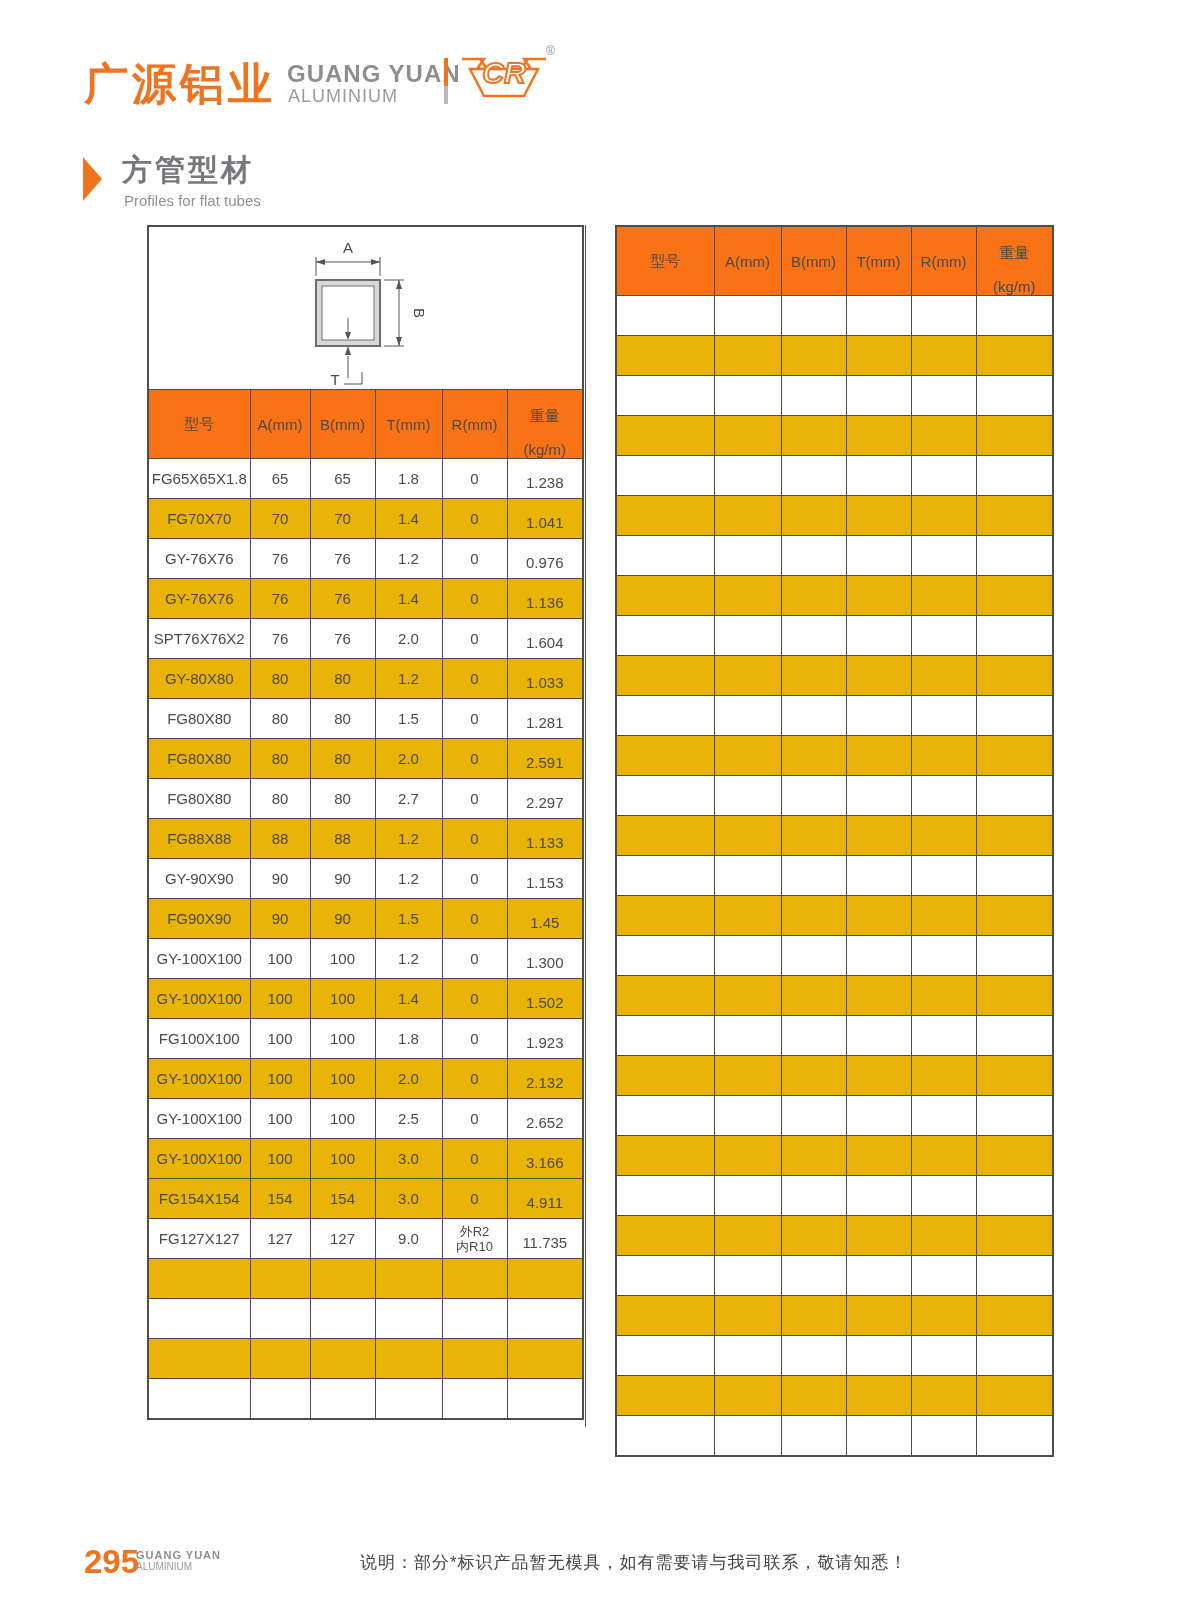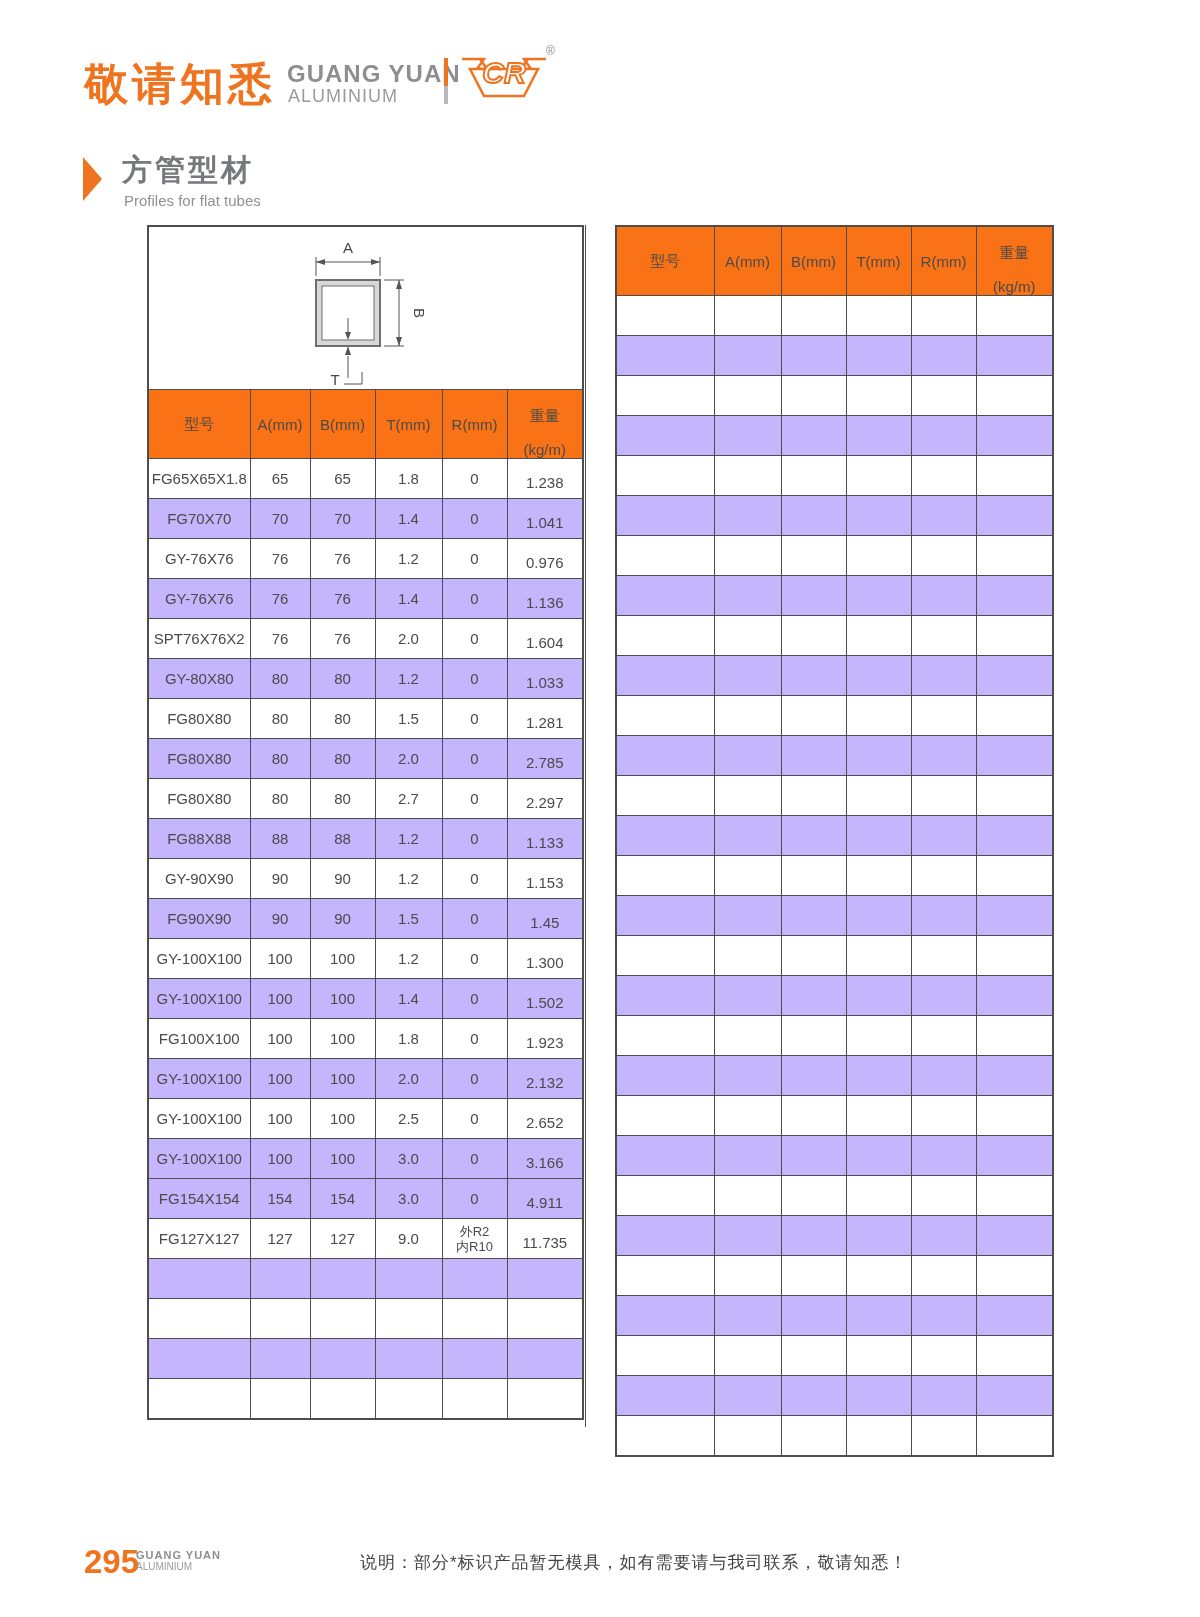--- a/index.html
+++ b/index.html
@@ -25,41 +25,41 @@
 
   
   table.spec{border-collapse:collapse;table-layout:fixed;border:2px solid #4d4d4d;}
   table.spec td,table.spec th{border:1.5px solid #4d4d4d;text-align:center;vertical-align:middle;
       font-size:15px;font-weight:normal;color:#4a4a4a;padding:0;overflow:hidden;white-space:nowrap;}
   .lt{left:147px;top:225px;width:435px;}
   .rt{left:615px;top:225px;width:437px;}
   tr.hrow{height:40px;background:#f97316;}
   .rt tr.hrow{height:42px;}
   tr.drow{height:40px;padding-left:16px;}
-  tr.alt{background:#c4b5fd;}
+  tr.alt{background:#eab308;}
   td.diagram-cell{height:162px;background:#ffffff;}
   td.wt span{position:relative;top:4px;}
   .wh div{line-height:17px;margin-top:17px;}
   .two-line div{line-height:15px;font-size:13px;}
   .tables-divider{left:585px;top:225px;width:0;height:1202px;border-left:1.5px solid #4d4d4d;}
 
   
   .page-num{left:84px;top:1543px;font-size:33px;font-weight:bold;color:#ee7420;}
   .foot-brand{left:136px;top:1549px;font-size:11px;font-weight:bold;color:#8e8e92;letter-spacing:1px;}
   .foot-brand-sub{left:136px;top:1561px;font-size:10px;color:#9b9b9e;}
   .foot-note{left:360px;top:1551px;font-size:17px;color:#434343;letter-spacing:1px;}
 
   svg text{font-family:"Liberation Sans","DejaVu Sans",sans-serif;}
 </style>
 </head>
 <body>
 
 <div class="page">
 
-  <div class="abs logo-cn">敬请知悉</div>
+  <div class="abs logo-cn">广源铝业</div>
   <div class="abs logo-en">GUANG YUAN</div>
   <div class="abs logo-sub">ALUMINIUM</div>
   <div class="abs logo-divider">
     <span class="d-top"></span>
     <span class="d-bot"></span>
   </div>
   <svg class="abs cr-logo" width="88" height="50" viewBox="0 0 88 50">
     <path d="M2,7 L24,7 L17,17 L27,17 L20,7" fill="none" stroke="#ee7420" stroke-width="2.5" stroke-linejoin="miter"></path>
     <path d="M86,7 L64,7 L71,17 L61,17 L68,7" fill="none" stroke="#ee7420" stroke-width="2.5" stroke-linejoin="miter"></path>
     <path d="M10,17 L78,17 L64,44 L24,44 Z" fill="#ffffff" stroke="#ee7420" stroke-width="2.5" stroke-linejoin="miter"></path>
@@ -179,21 +179,21 @@
           <td>1.5</td>
           <td>0</td>
           <td class="wt"><span>1.281</span></td>
         </tr>
         <tr class="drow alt">
           <td>FG80X80</td>
           <td>80</td>
           <td>80</td>
           <td>2.0</td>
           <td>0</td>
-          <td class="wt"><span>2.785</span></td>
+          <td class="wt"><span>2.591</span></td>
         </tr>
         <tr class="drow">
           <td>FG80X80</td>
           <td>80</td>
           <td>80</td>
           <td>2.7</td>
           <td>0</td>
           <td class="wt"><span>2.297</span></td>
         </tr>
         <tr class="drow alt">

